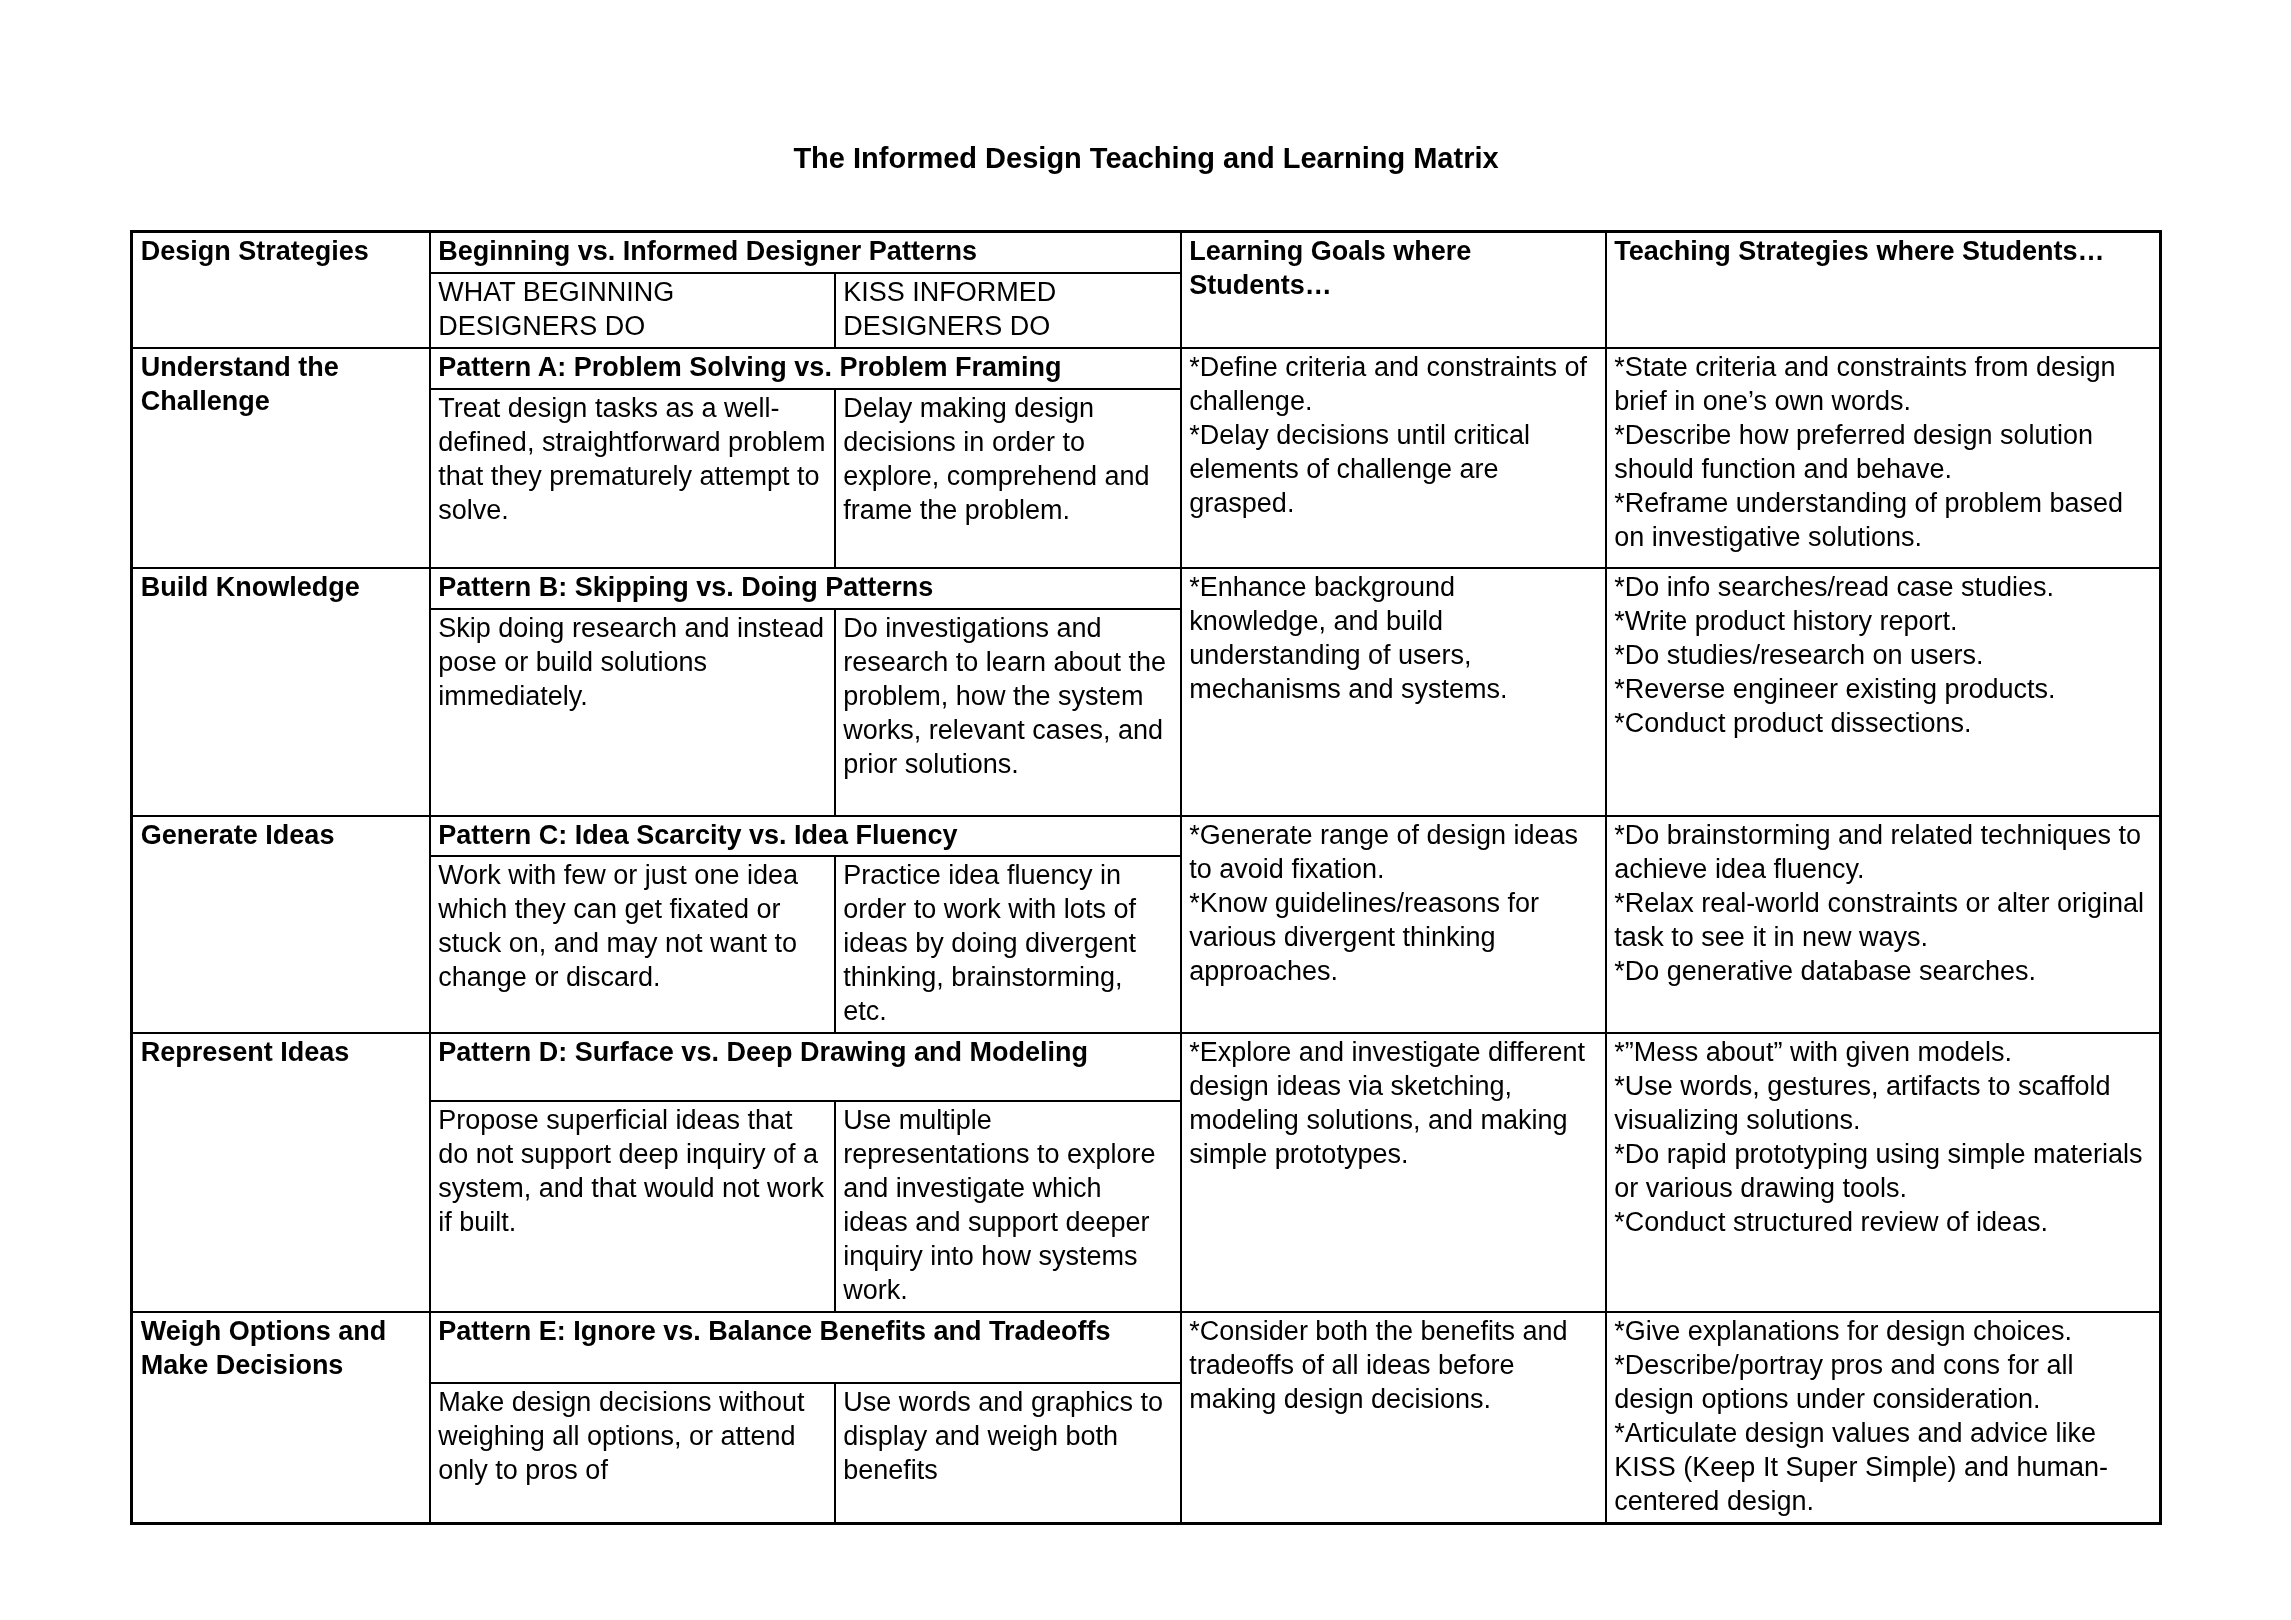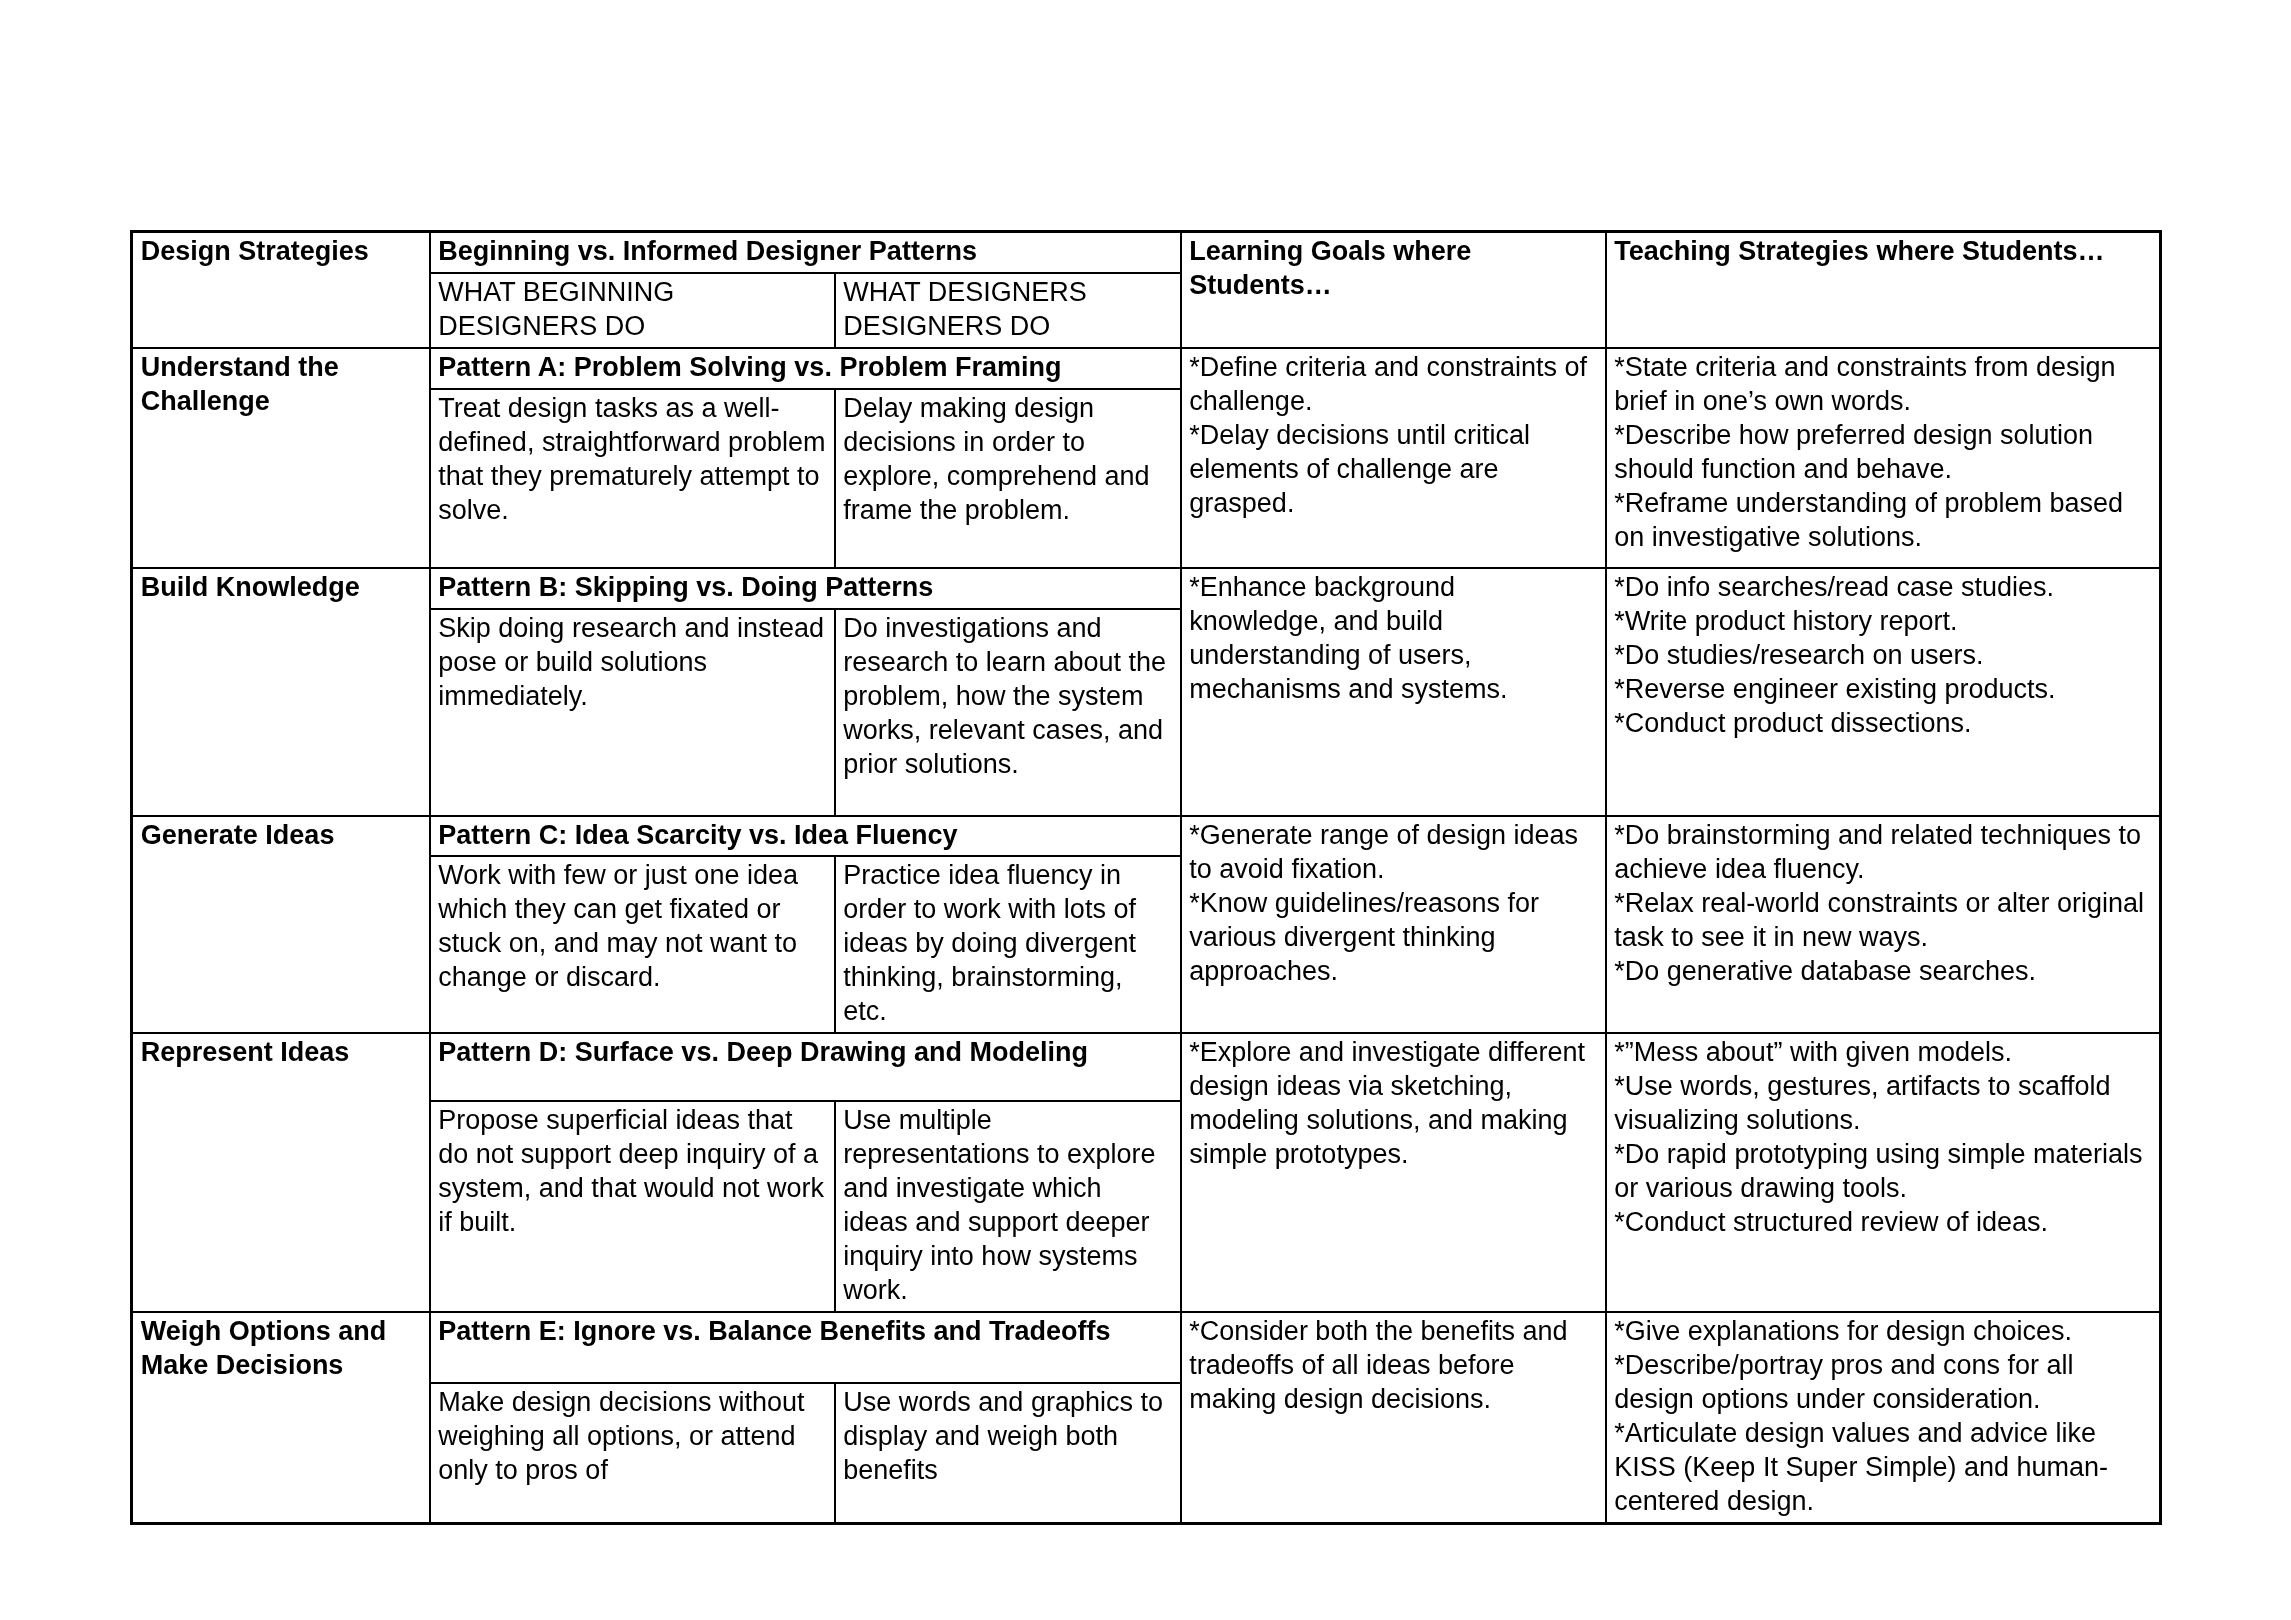--- a/index.html
+++ b/index.html
@@ -55,40 +55,41 @@
   }
   td.strategy-cell {
     padding-right: 69px;
   }
 </style>
 </head>
 <body>
 
 <div class="page">
 
+  <div class="doc-title">The Informed Design Teaching and Learning Matrix</div>
 
   <table class="matrix">
     <colgroup>
       <col style="width:298px">
       <col style="width:405px">
       <col style="width:346px">
       <col style="width:425px">
       <col style="width:555px">
     </colgroup>
 
     <tbody>
         <tr style="height:35px">
       <td class="hdr-cell" rowspan="2">Design Strategies</td>
       <td class="hdr-cell" colspan="2">Beginning vs. Informed Designer Patterns</td>
       <td class="hdr-cell" rowspan="2">Learning Goals where Students…</td>
       <td class="hdr-cell" rowspan="2">Teaching Strategies where Students…</td>
     </tr>
     <tr style="height:74px">
       <td class="subhdr-cell">WHAT BEGINNING DESIGNERS DO</td>
-      <td class="subhdr-cell">WHAT DESIGNERS DESIGNERS DO</td>
+      <td class="subhdr-cell">KISS INFORMED DESIGNERS DO</td>
     </tr>
 
     <tr style="height:33px">
       <td class="strategy-cell" rowspan="2">Understand the Challenge</td>
       <td class="pattern-cell" colspan="2">Pattern A: Problem Solving vs. Problem Framing</td>
       <td rowspan="2">*Define criteria and constraints of challenge.
 *Delay decisions until critical elements of challenge are grasped.</td>
       <td rowspan="2">*State criteria and constraints from design brief in one’s own words.
 *Describe how preferred design solution should function and behave.
 *Reframe understanding of problem based on investigative solutions.</td>

